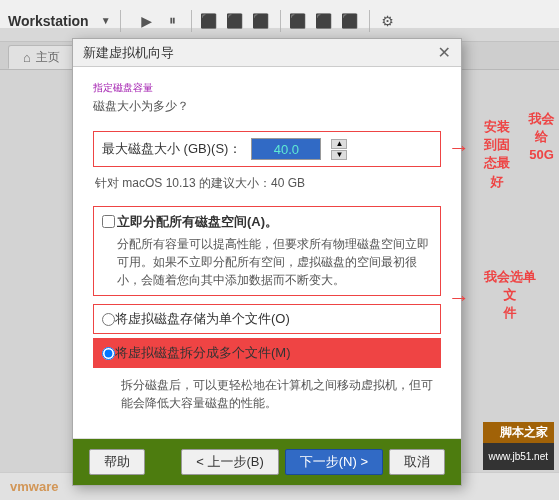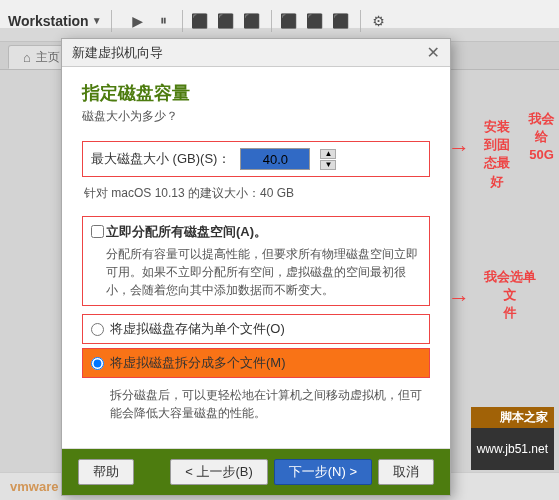--- a/index.html
+++ b/index.html
@@ -22,21 +22,21 @@
       align-items: center;
       padding: 0 8px;
       gap: 6px;
     }
     .workstation-label {
       font-size: 14px;
       font-weight: bold;
       color: #333;
       display: flex;
       align-items: center;
-      gap: 3px;
+      gap: 12px;
     }
     .dropdown-arrow {
       font-size: 10px;
       color: #555;
     }
     .toolbar-icons {
       display: flex;
       align-items: center;
       gap: 4px;
       margin-left: 6px;
@@ -96,21 +96,21 @@
       right: 0;
       bottom: 0;
       background: rgba(180,180,180,0.4);
       z-index: 5;
     }
 
     
     .dialog {
       position: absolute;
       top: 38px;
-      left: 61px;
+      left: 72px;
       width: 390px;
       background: #fff;
       border: 1px solid #aaa;
       box-shadow: 3px 3px 12px rgba(0,0,0,0.3);
       z-index: 10;
     }
     .dialog-title-bar {
       background: #f0f0f0;
       border-bottom: 1px solid #ccc;
       height: 28px;
@@ -128,23 +128,23 @@
       color: #666;
       cursor: pointer;
       line-height: 1;
     }
 
     .dialog-body {
       padding: 14px 20px;
     }
 
     .dialog-heading {
-      font-size: 18px;
-      font-weight: bold;
-      color: #4d7c0f;
+      font-size: 10px;
+      font-weight: normal;
+      color: #a21caf;
       margin-bottom: 3px;
     }
     .dialog-subheading {
       font-size: 12px;
       color: #555;
       margin-bottom: 16px;
     }
 
     
     .disk-size-row {
@@ -159,21 +159,21 @@
     .disk-size-label {
       font-size: 13px;
       color: #333;
       white-space: nowrap;
     }
     .disk-size-input {
       width: 70px;
       height: 22px;
       border: 1px solid #999;
       background: #316ac5;
-      color: #000000;
+      color: #5eead4;
       font-size: 13px;
       text-align: center;
       padding: 0 4px;
     }
     .spinner-btn {
       display: flex;
       flex-direction: column;
       gap: 1px;
     }
     .spinner-up, .spinner-down {
@@ -219,21 +219,20 @@
       line-height: 1.5;
     }
 
     
     .radio-group {
       margin-bottom: 6px;
     }
     .radio-row {
       display: flex;
       align-items: center;
-      gap: 6px;
       padding: 5px 8px;
       border: 1px solid #e44;
       margin-bottom: 4px;
       cursor: pointer;
     }
     .radio-row input[type=radio] {
       flex-shrink: 0;
     }
     .radio-label {
       font-size: 13px;
@@ -321,22 +320,22 @@
     .watermark-top {
       background: #a16207;
       color: #fff;
       font-size: 12px;
       padding: 2px 6px;
       font-weight: bold;
     }
     .watermark-bottom {
       background: #333;
       color: #fff;
-      font-size: 12px;
-      padding: 14px 6px;
+      font-size: 10px;
+      padding: 8px 6px;
     }
   </style>
 </head>
 <body>
 
 <div class="top-bar">
   <div class="workstation-label">
     <span>Workstation</span>
     <span class="dropdown-arrow">▼</span>
   </div>
@@ -395,21 +394,21 @@
         </div>
         <div class="checkbox-desc">分配所有容量可以提高性能，但要求所有物理磁盘空间立即可用。如果不立即分配所有空间，虚拟磁盘的空间最初很小，会随着您向其中添加数据而不断变大。</div>
       </div>
     </div>
 
     <div class="radio-group">
       <div class="radio-row">
         <input type="radio" name="storage" id="single-file" style="">
         <label for="single-file" class="radio-label">将虚拟磁盘存储为单个文件(O)</label>
       </div>
-      <div class="radio-row" style="background:#f97316;">
+      <div class="radio-row" style="background:#ef4444;">
         <input type="radio" name="storage" id="multi-file" checked="" style="">
         <label for="multi-file" class="radio-label">将虚拟磁盘拆分成多个文件(M)</label>
       </div>
       <div class="radio-desc">拆分磁盘后，可以更轻松地在计算机之间移动虚拟机，但可能会降低大容量磁盘的性能。</div>
     </div>
   </div>
 
   <div class="dialog-footer">
     <button class="btn">帮助</button>
     <div class="btn-group">

